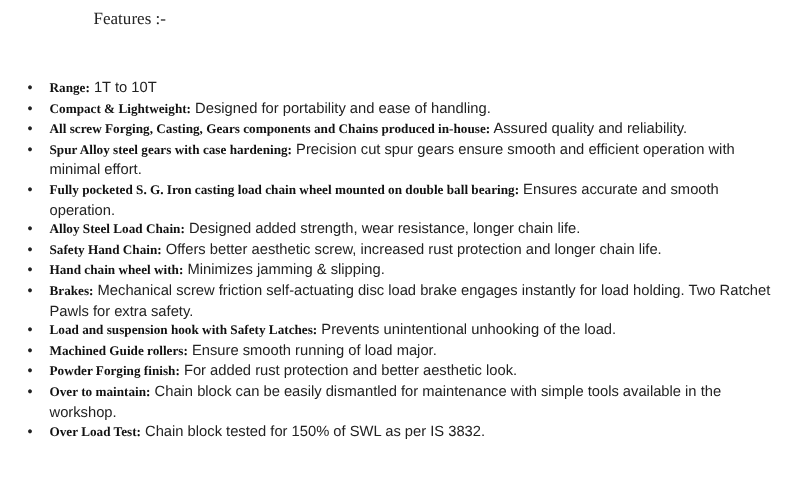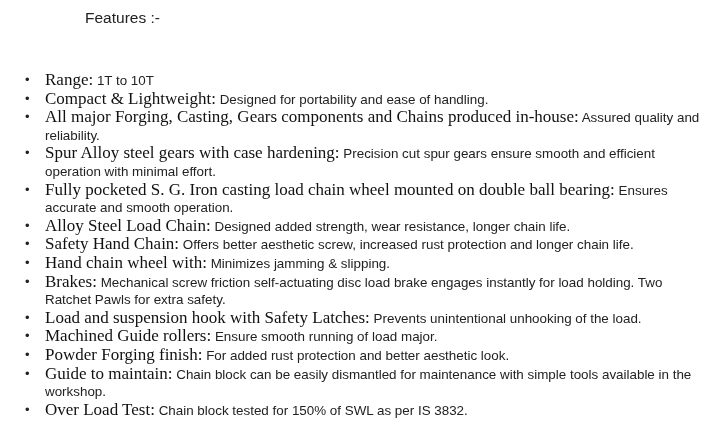--- a/index.html
+++ b/index.html
@@ -1,35 +1,35 @@
 <!DOCTYPE html>
 <html><head>
 <meta charset="utf-8">
 <style>
   html,body{margin:0;padding:0;background:#fff;}
   body{width:717px;height:448px;overflow:hidden;position:relative;color:#1a1a1a;}
-  .title{position:absolute;left:85px;top:9px;font-family:Liberation Sans, sans-serif;font-size:15.5px;color:#222;}
+  .title{position:absolute;left:85px;top:9px;font-family:Liberation Serif, serif;font-size:15.5px;color:#222;}
   ul.features{position:absolute;left:0;top:71px;margin:0;padding:0;list-style:none;width:717px;}
   ul.features li{position:relative;padding-left:45px;padding-right:8px;font-family:"Liberation Sans",sans-serif;font-size:13.4px;line-height:17.6px;color:#222;}
   ul.features li .bullet{position:absolute;left:25px;top:0;font-size:13px;}
-  ul.features li b{font-family:"Liberation Serif",serif;font-weight:normal;font-size:17px;color:#111;}
+  ul.features li b{font-family:"Liberation Serif",serif;font-weight:bold;font-size:12px;color:#111;}
 </style>
 </head>
 <body>
 
 <div class="title">Features :-</div>
 
 <ul class="features">
   <li><span class="bullet">•</span><b>Range:</b><span> 1T to 10T</span></li>
   <li><span class="bullet">•</span><b>Compact &amp; Lightweight:</b><span> Designed for portability and ease of handling.</span></li>
-  <li><span class="bullet">•</span><b>All major Forging, Casting, Gears components and Chains produced in-house:</b><span> Assured quality and reliability.</span></li>
+  <li><span class="bullet">•</span><b>All screw Forging, Casting, Gears components and Chains produced in-house:</b><span> Assured quality and reliability.</span></li>
   <li><span class="bullet">•</span><b>Spur Alloy steel gears with case hardening:</b><span> Precision cut spur gears ensure smooth and efficient operation with minimal effort.</span></li>
   <li><span class="bullet">•</span><b>Fully pocketed S. G. Iron casting load chain wheel mounted on double ball bearing:</b><span> Ensures accurate and smooth operation.</span></li>
   <li><span class="bullet">•</span><b>Alloy Steel Load Chain:</b><span> Designed added strength, wear resistance, longer chain life.</span></li>
   <li><span class="bullet">•</span><b>Safety Hand Chain:</b><span> Offers better aesthetic screw, increased rust protection and longer chain life.</span></li>
   <li><span class="bullet">•</span><b>Hand chain wheel with:</b><span> Minimizes jamming &amp; slipping.</span></li>
   <li><span class="bullet">•</span><b>Brakes:</b><span> Mechanical screw friction self-actuating disc load brake engages instantly for load holding. Two Ratchet Pawls for extra safety.</span></li>
   <li><span class="bullet">•</span><b>Load and suspension hook with Safety Latches:</b><span> Prevents unintentional unhooking of the load.</span></li>
   <li><span class="bullet">•</span><b>Machined Guide rollers:</b><span> Ensure smooth running of load major.</span></li>
   <li><span class="bullet">•</span><b>Powder Forging finish:</b><span> For added rust protection and better aesthetic look.</span></li>
-  <li><span class="bullet">•</span><b>Guide to maintain:</b><span> Chain block can be easily dismantled for maintenance with simple tools available in the workshop.</span></li>
+  <li><span class="bullet">•</span><b>Over to maintain:</b><span> Chain block can be easily dismantled for maintenance with simple tools available in the workshop.</span></li>
   <li><span class="bullet">•</span><b>Over Load Test:</b><span> Chain block tested for 150% of SWL as per IS 3832.</span></li>
 </ul>
 
 </body></html>

